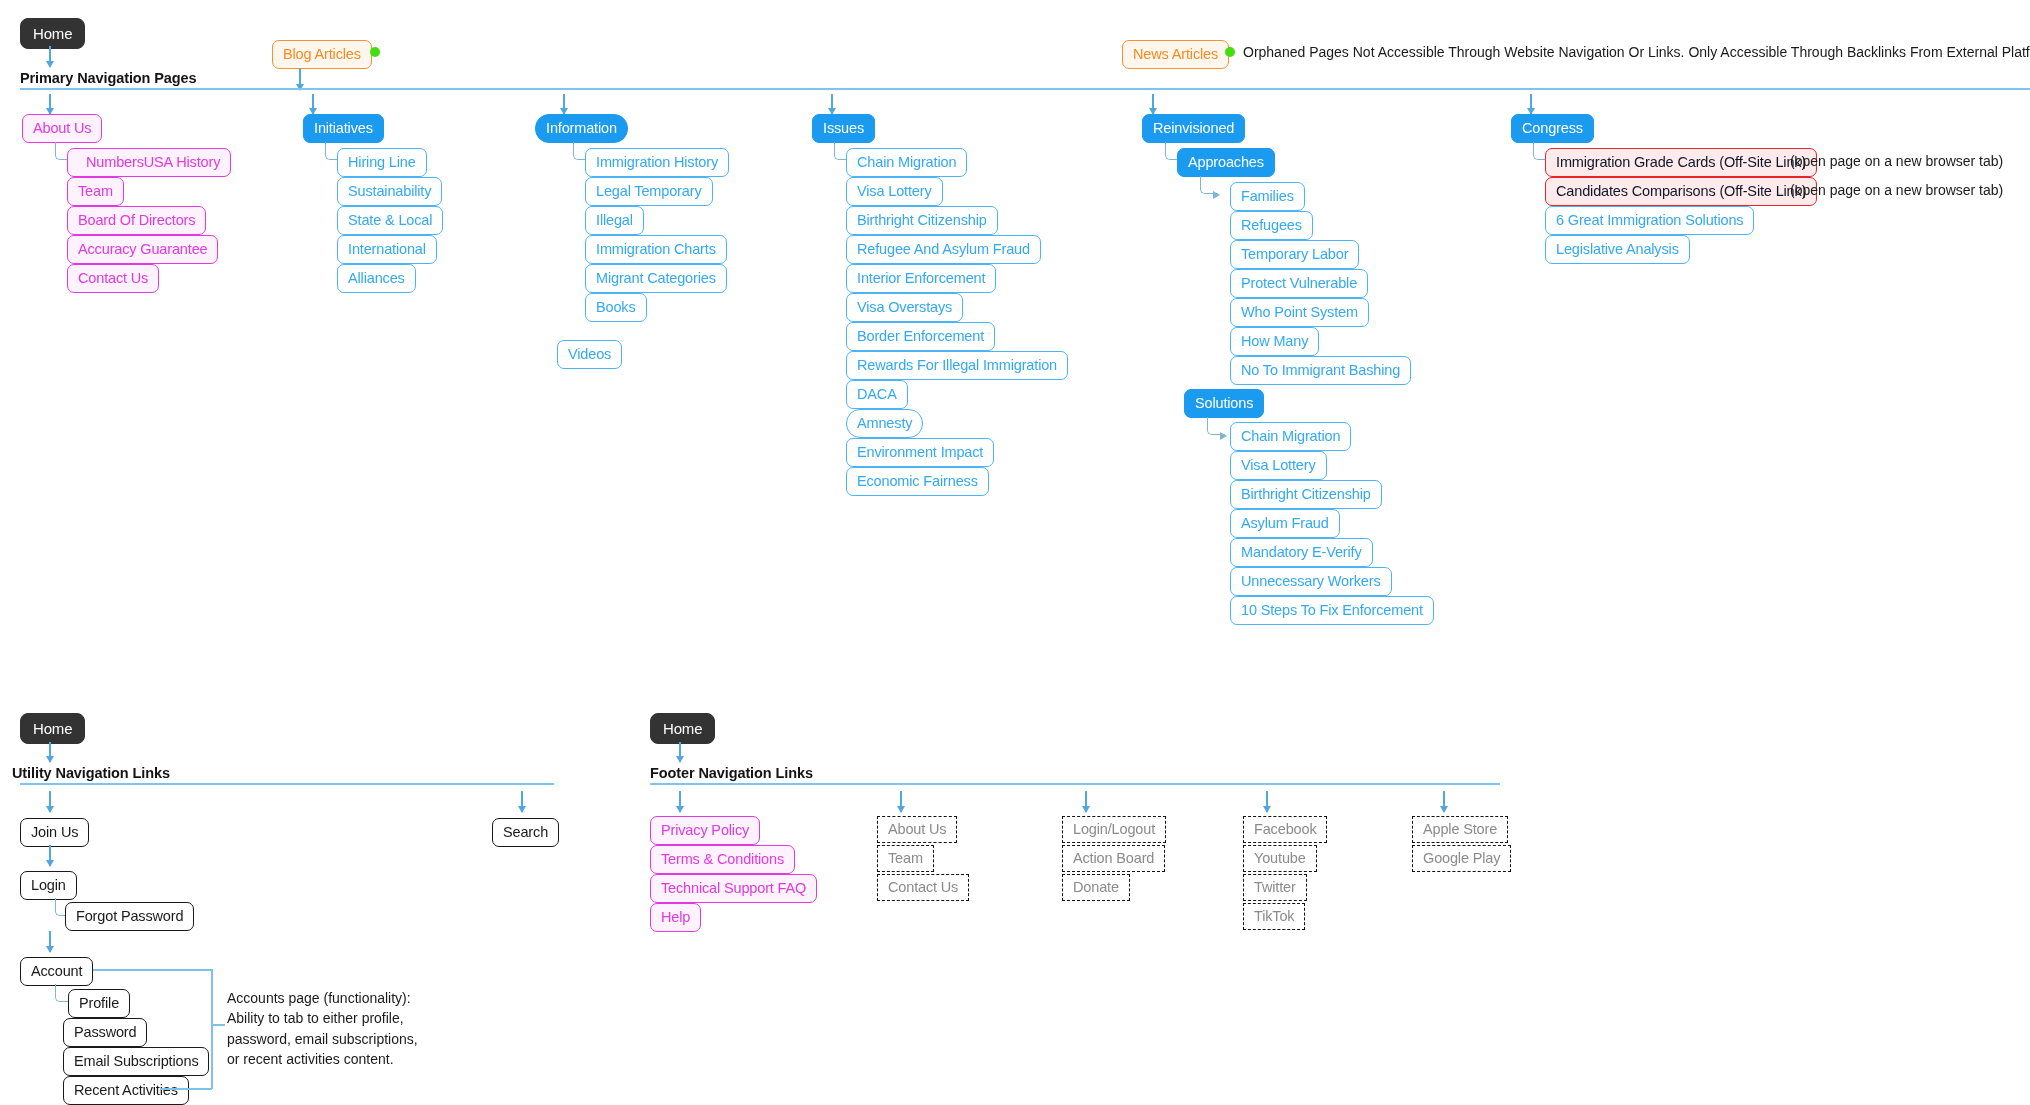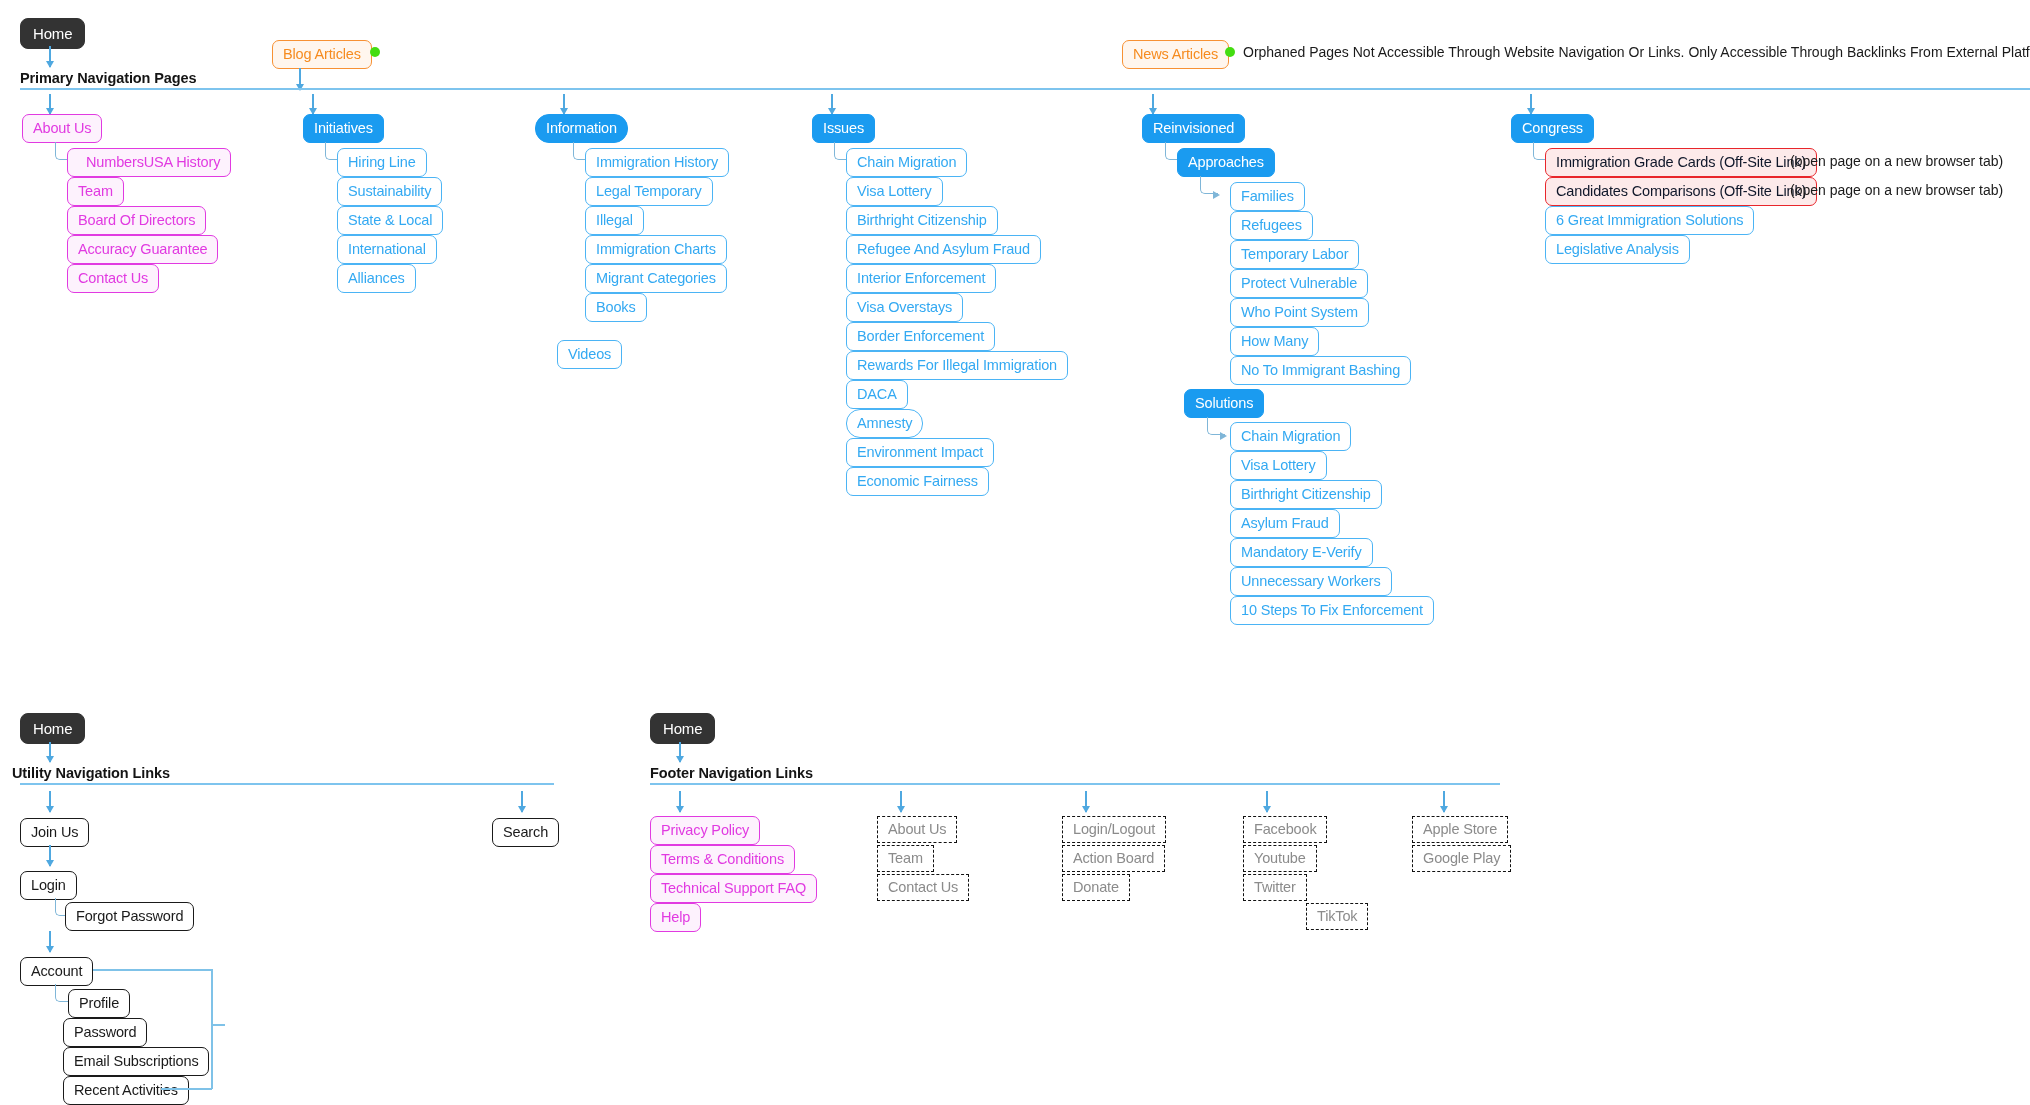--- a/index.html
+++ b/index.html
@@ -291,20 +291,24 @@
   <div class="elbow" style="left:55px; top:984px; width:18px; height:18px;"></div>
   <div class="node n-black-out" style="left:68px; top:989px;">Profile</div>
   <div class="node n-black-out" style="left:63px; top:1018px;">Password</div>
   <div class="node n-black-out" style="left:63px; top:1047px;">Email Subscriptions</div>
   <div class="node n-black-out" style="left:63px; top:1076px;">Recent Activities</div>
 
   <div class="seg-h" style="left:93px; top:969px; width:119px;"></div>
   <div class="seg-v" style="left:211px; top:969px; height:120px;"></div>
   <div class="seg-h" style="left:161px; top:1088px; width:51px;"></div>
   <div class="seg-h" style="left:211px; top:1024px; width:14px;"></div>
+  <div class="annot-block" style="left:227px; top:988px;">Accounts page (functionality):
+Ability to tab to either profile,
+password, email subscriptions,
+or recent activities content.</div>
 
   <div class="node n-home" style="left:650px; top:713px;">Home</div>
   <div class="varrow" style="left:679px; top:742px; height:20px;"></div>
   <div class="section-title" style="left:650px; top:765px;">Footer Navigation Links</div>
   <div class="hrule" style="left:650px; top:783px; width:850px;"></div>
 
   <div class="varrow" style="left:679px; top:791px; height:21px;"></div>
   <div class="varrow" style="left:900px; top:791px; height:21px;"></div>
   <div class="varrow" style="left:1085px; top:791px; height:21px;"></div>
   <div class="varrow" style="left:1266px; top:791px; height:21px;"></div>
@@ -319,18 +323,18 @@
   <div class="node n-dashed" style="left:877px; top:845px;">Team</div>
   <div class="node n-dashed" style="left:877px; top:874px;">Contact Us</div>
 
   <div class="node n-dashed" style="left:1062px; top:816px;">Login/Logout</div>
   <div class="node n-dashed" style="left:1062px; top:845px;">Action Board</div>
   <div class="node n-dashed" style="left:1062px; top:874px;">Donate</div>
 
   <div class="node n-dashed" style="left:1243px; top:816px;">Facebook</div>
   <div class="node n-dashed" style="left:1243px; top:845px;">Youtube</div>
   <div class="node n-dashed" style="left:1243px; top:874px;">Twitter</div>
-  <div class="node n-dashed" style="left:1306px; top:903px;">TikTok</div>
+  <div class="node n-dashed" style="left:1243px; top:903px;">TikTok</div>
 
   <div class="node n-dashed" style="left:1412px; top:816px;">Apple Store</div>
   <div class="node n-dashed" style="left:1412px; top:845px;">Google Play</div>
 
 </div>
 
 </body></html>

